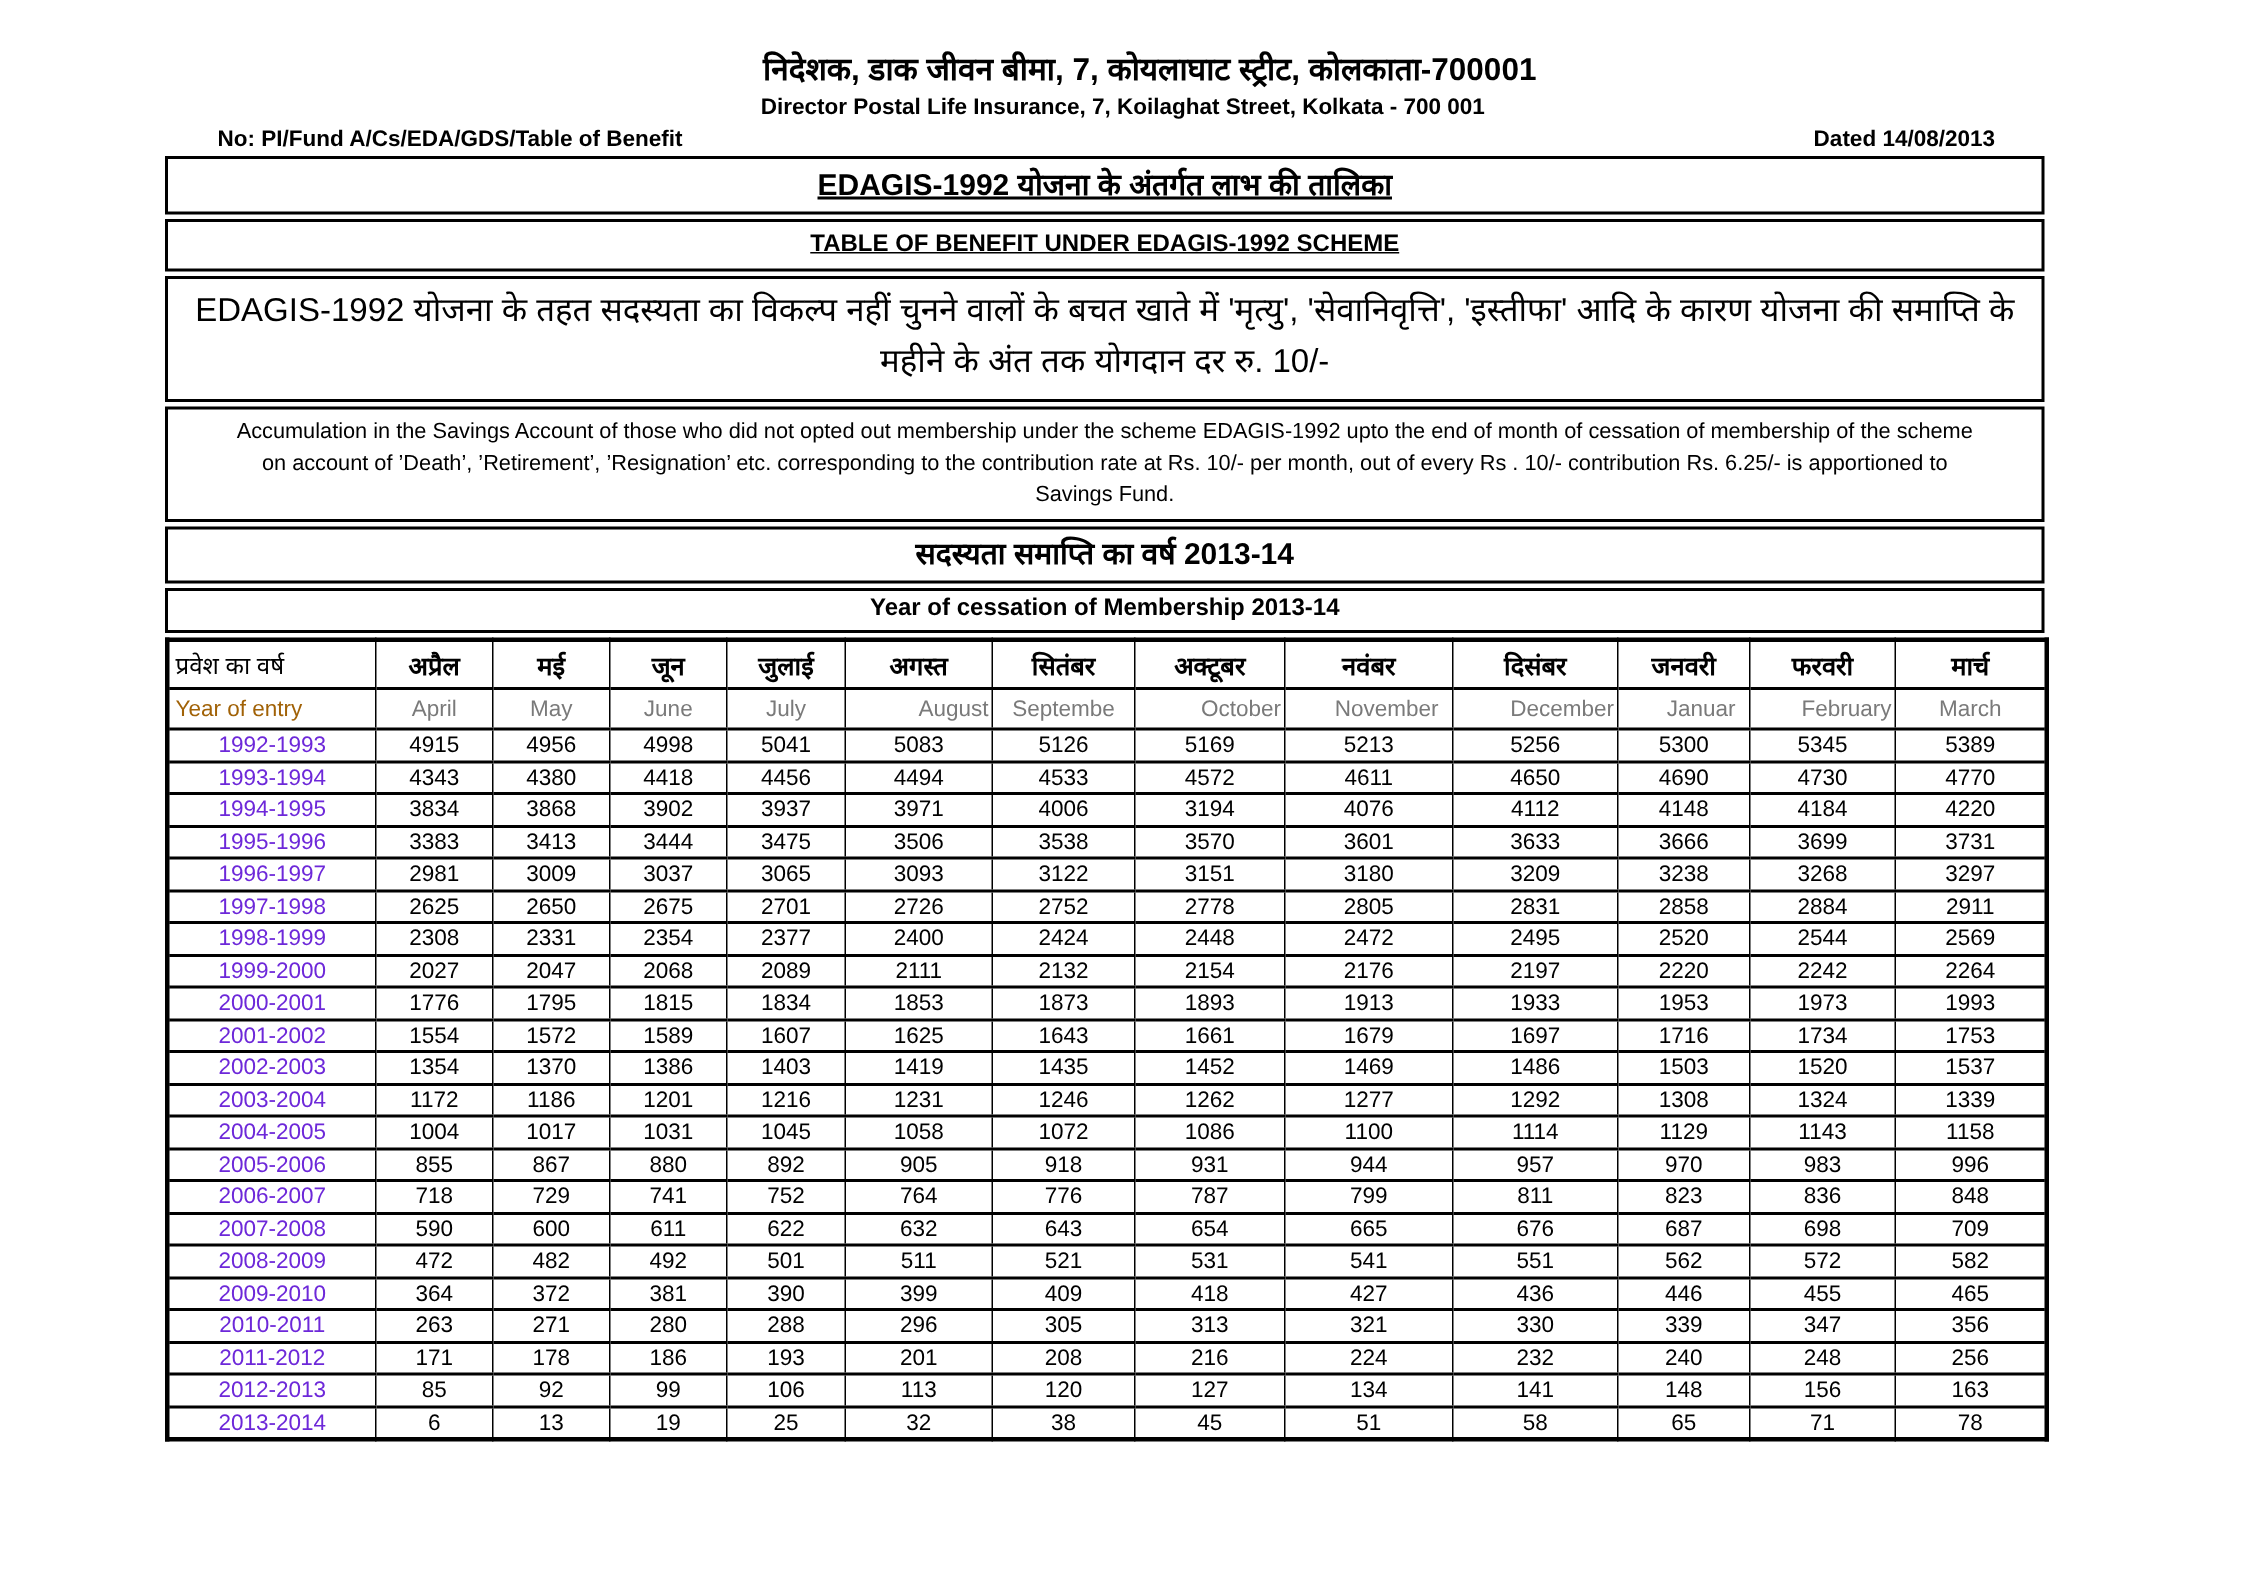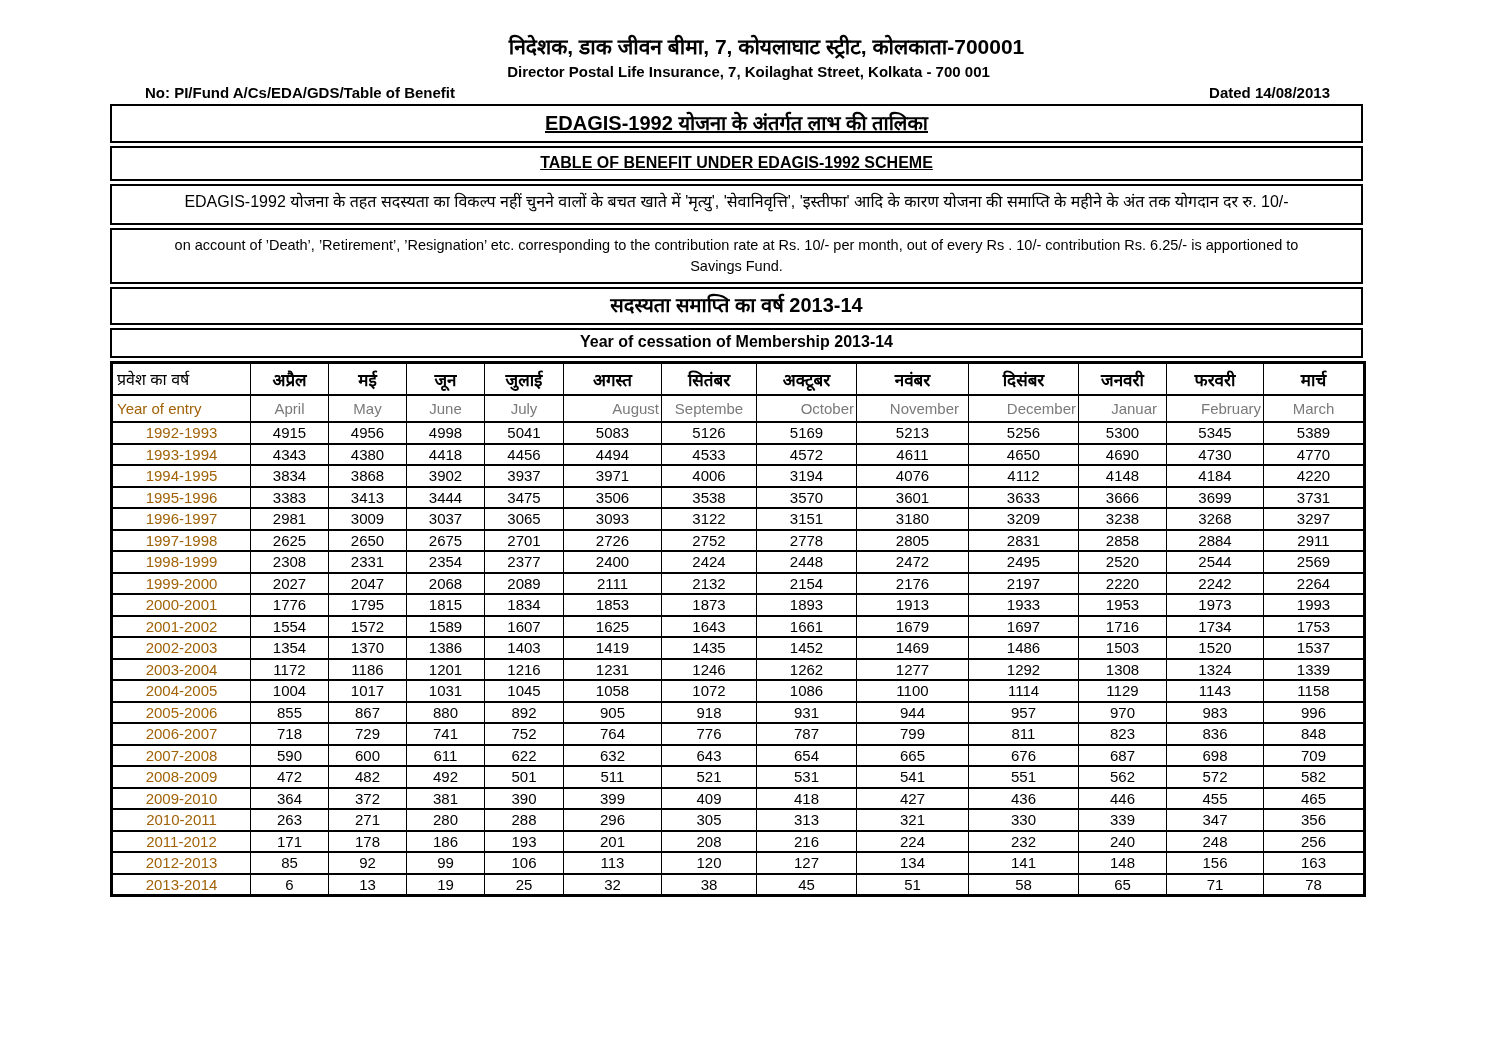--- a/index.html
+++ b/index.html
@@ -22,21 +22,21 @@
 
   
   .content{margin-left:110px;width:1253px;margin-top:3px;}
   .box{
     box-sizing:border-box;border:2px solid #000;margin-top:3px;
     text-align:center;background:#fff;
   }
   .title-hi{font-size:20px;font-weight:700;padding:3px 0 5px;}
   .title-en{font-size:16px;font-weight:700;padding:6px 0 7px;}
   .u{text-decoration:underline;}
-  .desc-hi{font-size:16px;padding:4px 10px 8px;line-height:1.55;}
+  .desc-hi{font-size:22px;padding:4px 10px 8px;line-height:1.55;}
   .desc-en{font-size:14.5px;padding:5px 4px 6px;line-height:1.42;}
   .cess-hi{font-size:20px;font-weight:700;padding:2px 0 5px;}
   .cess-en{font-size:16px;font-weight:700;padding:3px 0 5px;}
 
   
   table.benefit{
     border-collapse:collapse;table-layout:fixed;
     width:1253px;margin-top:3px;
     border:3px solid #000;
   }
@@ -50,21 +50,21 @@
   tr.hdr-hi td:first-child{font-weight:400;text-align:left;padding-left:4px;font-size:16px;}
   tr.hdr-en td{font-size:15px;color:#7a7a7a;height:25px;}
   tr.hdr-en td:first-child{color:#a16207;text-align:left;padding-left:4px;}
   tr.hdr-en td:nth-child(6),
   tr.hdr-en td:nth-child(8),
   tr.hdr-en td:nth-child(10),
   tr.hdr-en td:nth-child(12){text-align:right;padding-right:2px;}
   tr.hdr-en td:nth-child(9),
   tr.hdr-en td:nth-child(11){text-align:right;padding-right:9px;}
   tbody.data td{font-size:15px;height:19.5px;color:#000;}
-  tbody.data td:first-child{color:#a16207;}
+  tbody.data td:first-child{color:#6d28d9;}
 </style>
 </head>
 <body>
 
 <div class="page">
 
   <div class="doc-header">
     <div class="org-hi">निदेशक, डाक जीवन बीमा, 7, कोयलाघाट स्ट्रीट, कोलकाता-700001</div>
     <div class="org-en">Director Postal Life Insurance, 7, Koilaghat Street, Kolkata - 700 001</div>
     <div class="ref-row">
@@ -81,20 +81,21 @@
 
     <div class="box title-en">
       <span class="u">TABLE OF BENEFIT UNDER EDAGIS-1992 SCHEME</span>
     </div>
 
     <div class="box desc-hi">
       <div>EDAGIS-1992 योजना के तहत सदस्यता का विकल्प नहीं चुनने वालों के बचत खाते में 'मृत्यु', 'सेवानिवृत्ति', 'इस्तीफा' आदि के कारण योजना की समाप्ति के महीने के अंत तक योगदान दर रु.  10/-</div>
     </div>
 
     <div class="box desc-en">
+      <div>Accumulation in the Savings Account of those who did not opted out membership under the scheme EDAGIS-1992 upto the end of month of cessation of  membership of the scheme</div>
       <div>on account of ’Death’,  ’Retirement’,  ’Resignation’ etc. corresponding to the contribution rate at Rs. 10/- per month, out of every Rs . 10/- contribution  Rs. 6.25/- is apportioned to</div>
       <div>Savings Fund.</div>
     </div>
 
     <div class="box cess-hi">सदस्यता समाप्ति का वर्ष 2013-14</div>
 
     <div class="box cess-en">Year of cessation of Membership 2013-14</div>
 
     <table class="benefit">
       <colgroup>

